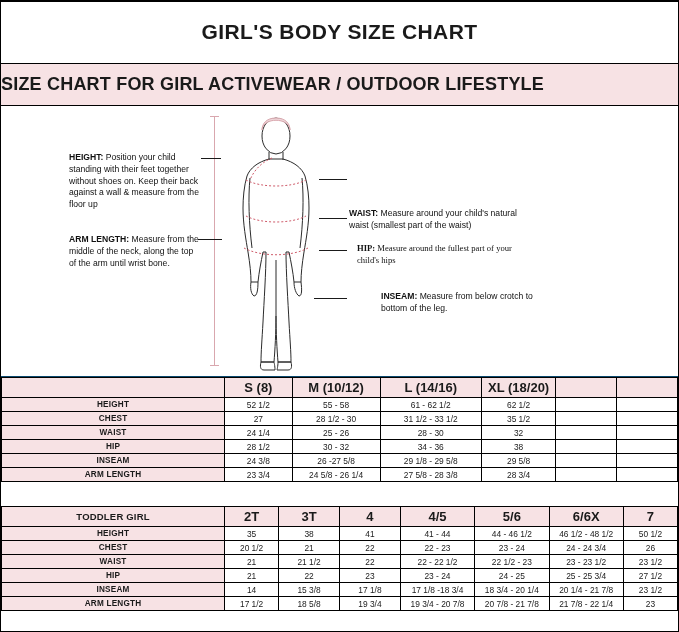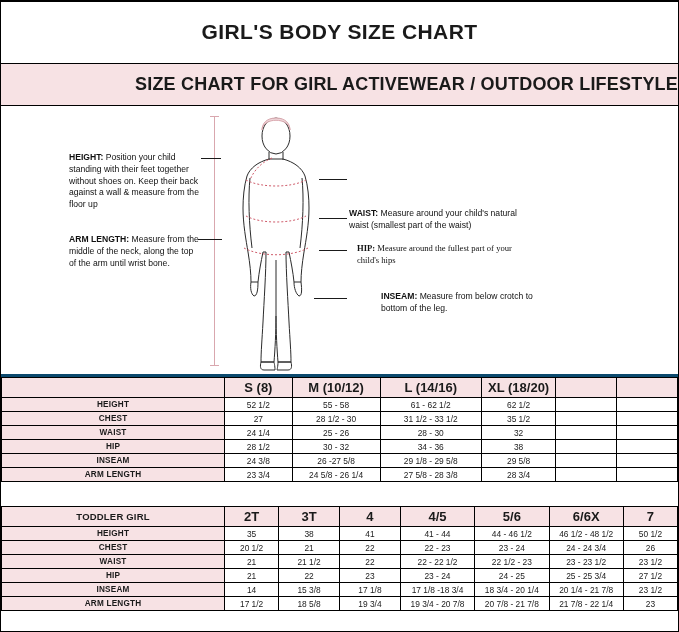--- a/index.html
+++ b/index.html
@@ -29,32 +29,32 @@
   .title-bar .title {
     font-size: 21px;
     font-weight: bold;
     letter-spacing: .4px;
   }
   
   .subtitle-bar {
     height: 42px;
     background: #f7e2e4;
     border-bottom: 1px solid #000;
-    display: flex; align-items: center; justify-content: flex-end;
+    display: flex; align-items: center; justify-content: flex-start;
   }
   .subtitle-bar .subtitle {
     font-size: 18px;
     font-weight: bold;
     letter-spacing: .2px;
   }
   
   .diagram {
     position: relative;
     height: 272px;
-    border-bottom: 3px solid #0c4a6e;
+    border-bottom: 1px solid #0c4a6e;
     background: #fff;
   }
   .figure-wrap {
     position: absolute;
     left: 205px; top: 6px;
     width: 140px; height: 260px;
   }
   .callout {
     position: absolute;
     font-size: 8.6px;

